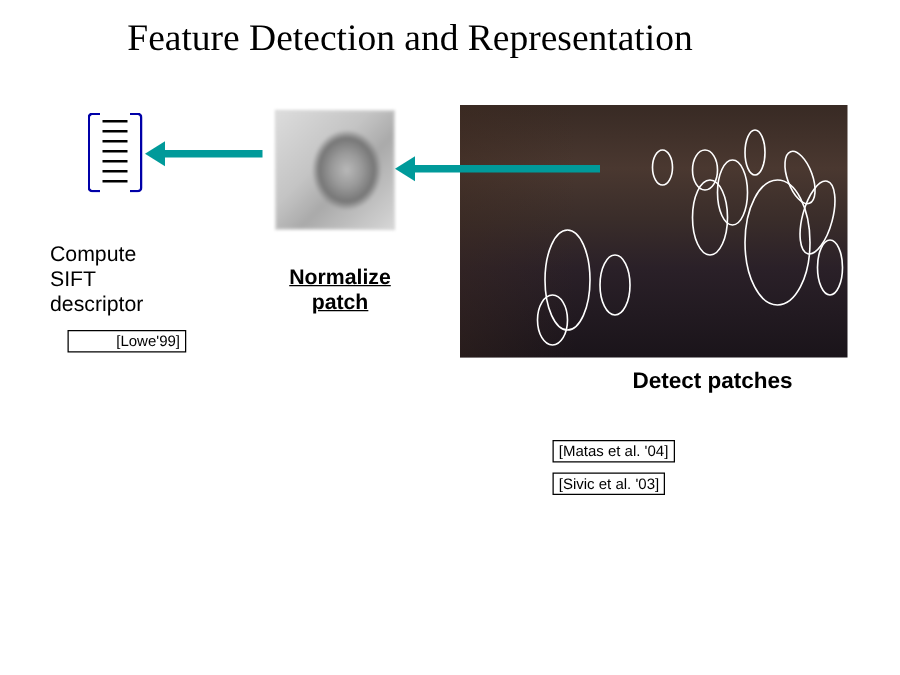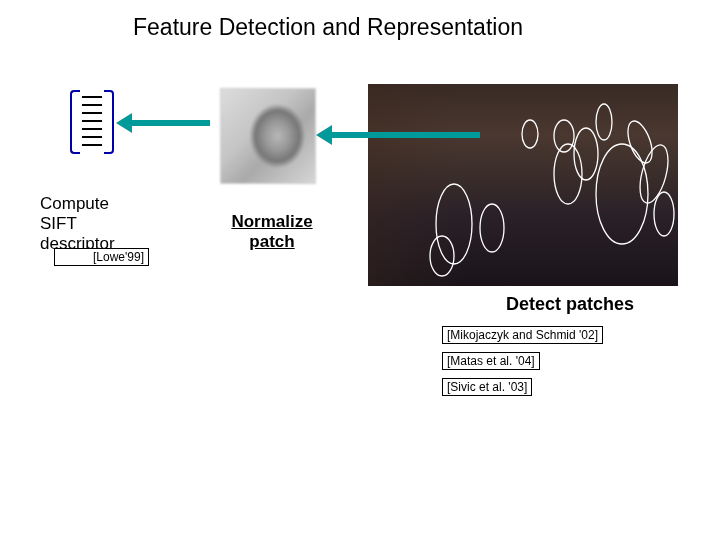--- a/index.html
+++ b/index.html
@@ -1,18 +1,18 @@
 <!DOCTYPE html>
 <html><head>
 <meta charset="utf-8">
 <style>
   * { margin: 0; padding: 0; box-sizing: border-box; }
   html, body { width: 720px; height: 540px; background: #fff; font-family: Arial, Helvetica, sans-serif; position: relative; }
   .slide { position: relative; width: 720px; height: 540px; }
-  .title { position: absolute; top: 14px; left: 0; width: 656px; text-align: center; font-size: 23px; color: #000; }
+  .title { position: absolute; top: 14px; left: 0; width: 656px; text-align: center; font-size: 30px; color: #000; font-family: Liberation Serif, serif; }
   .sift-icon { position: absolute; top: 90px; left: 70px; width: 44px; height: 64px; }
   .sift-bracket-left, .sift-bracket-right { position: absolute; top: 0; width: 10px; height: 64px; }
   .sift-bracket-left { left: 0; border-left: 2px solid #0000a8; border-top: 2px solid #0000a8; border-bottom: 2px solid #0000a8; border-radius: 4px 0 0 4px; }
   .sift-bracket-right { right: 0; border-right: 2px solid #0000a8; border-top: 2px solid #0000a8; border-bottom: 2px solid #0000a8; border-radius: 0 4px 4px 0; }
   .sift-lines { position: absolute; left: 12px; top: 6px; width: 20px; }
   .sift-lines div { height: 2px; background: #000; margin-bottom: 6px; }
   .patch-img { position: absolute; top: 88px; left: 220px; width: 96px; height: 96px; background:
     radial-gradient(ellipse 40px 46px at 60% 50%, #b8b8b8 0%, #999 30%, #777 55%, transparent 70%),
     linear-gradient(135deg, #dcdcdc 0%, #c4c4c4 40%, #aaa 60%, #d6d6d6 100%);
     filter: blur(1.2px);
@@ -26,21 +26,21 @@
   }
   .scene-img svg { position: absolute; top: 0; left: 0; }
   .arrow { position: absolute; height: 6px; background: #009a9a; }
   .arrow::before { content: ""; position: absolute; left: -14px; top: -7px; width: 0; height: 0; border-top: 10px solid transparent; border-bottom: 10px solid transparent; border-right: 16px solid #009a9a; }
   .arrow1 { top: 120px; left: 130px; width: 80px; }
   .arrow2 { top: 132px; left: 330px; width: 150px; }
   .label-sift { position: absolute; top: 194px; left: 40px; width: 120px; text-align: left; font-weight: normal; font-size: 17px; }
   .label-norm { position: absolute; top: 212px; left: 212px; width: 120px; text-align: center; font-weight: bold; font-size: 17px; text-decoration: underline; }
   .label-detect { position: absolute; top: 294px; left: 460px; width: 220px; text-align: center; font-weight: bold; font-size: 18px; }
   .cite { position: absolute; font-size: 12px; color: #000; background: #fff; border: 1px solid #000; padding: 1px 4px; }
-  .cite-lowe { top: 248px; left: 54px; padding-left: 38px; }
+  .cite-lowe { top: 264px; left: 54px; padding-left: 38px; }
   .cite-miko { top: 326px; left: 442px; }
   .cite-matas { top: 352px; left: 442px; }
   .cite-sivic { top: 378px; left: 442px; }
   .credit { position: absolute; bottom: 6px; right: 6px; font-size: 16px; color: #000; }
 </style>
 </head>
 <body>
 
 <div class="slide">
   <div class="title">Feature Detection and Representation</div>
@@ -84,17 +84,16 @@
   <div class="arrow arrow2"></div>
 
   <div class="label-sift" style="white-space:pre-line">Compute
 SIFT
 descriptor</div>
   <div class="label-norm" style="white-space:pre-line">Normalize
 patch</div>
   <div class="label-detect">Detect patches</div>
 
   <div class="cite cite-lowe">[Lowe'99]</div>
-  <div class="cite cite-miko">[Mikojaczyk and Schmid '02]</div>
   <div class="cite cite-matas">[Matas et al. '04]</div>
   <div class="cite cite-sivic">[Sivic et al. '03]</div>
 
 </div>
 
 </body></html>

